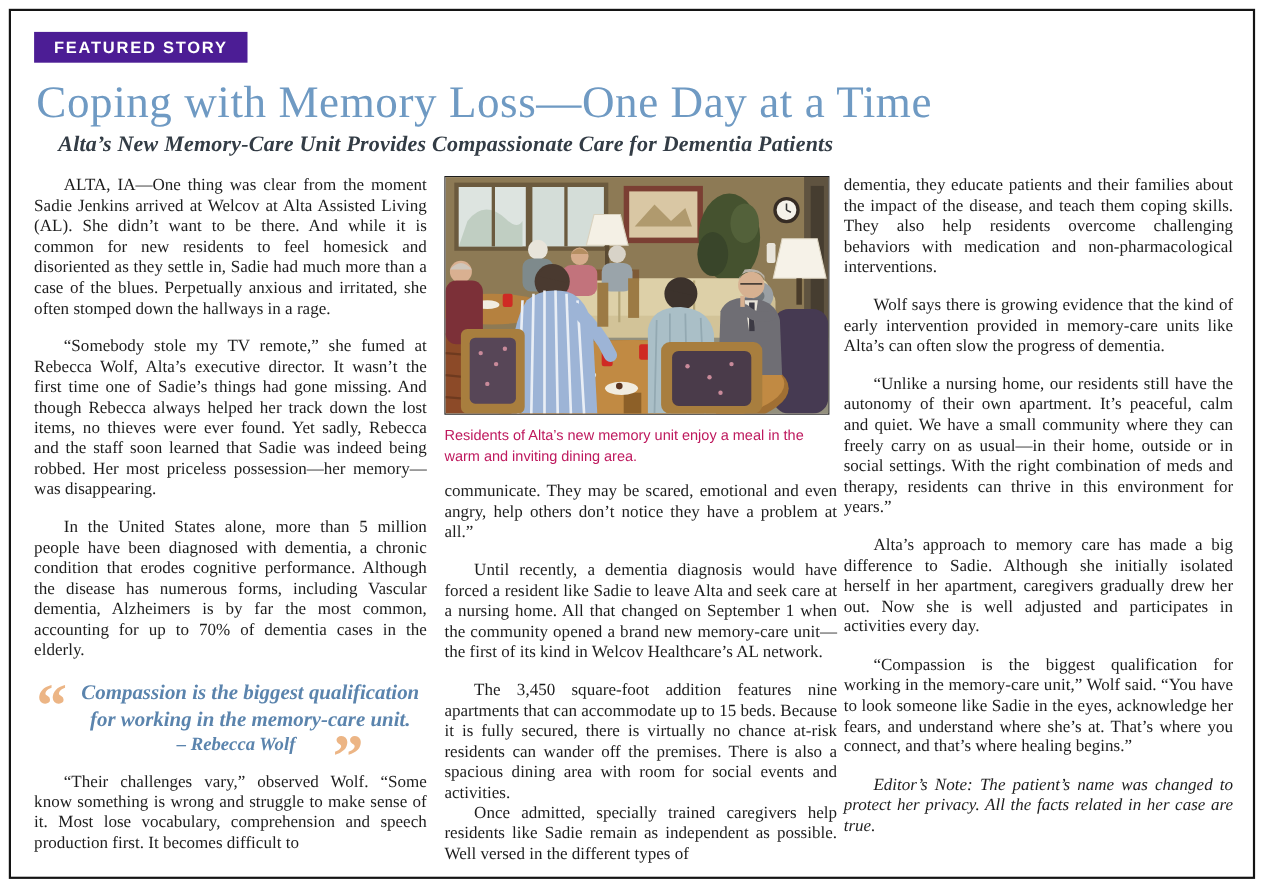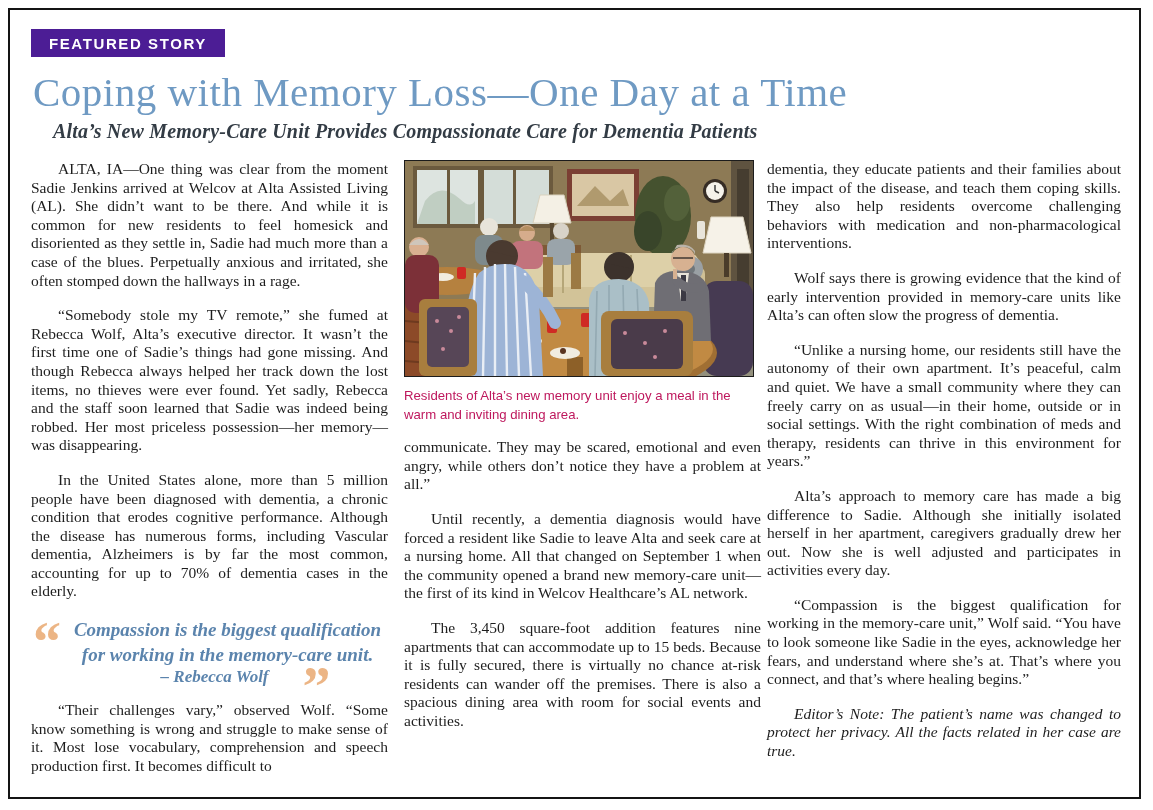--- a/index.html
+++ b/index.html
@@ -223,23 +223,24 @@
         <circle cx="260" cy="170" r="2" fill="#c98a9a"></circle>
           <circle cx="250" cy="196" r="2" fill="#c98a9a"></circle>
       </g>
       <g>
         <rect x="138" y="96" width="10" height="40" fill="#9c7a44"></rect>
         <rect x="166" y="92" width="10" height="36" fill="#9c7a44"></rect>
       </g>
     </svg>
     <figcaption>Residents of Alta’s new memory unit enjoy a meal in the warm and inviting dining area.</figcaption>
   </figure>
-  <p>communicate. They may be scared, emotional and even angry, while others don’t notice they have a problem at all.”</p>
+  <p>communicate. They may be scared, emotional and even angry, help others don’t notice they have a problem at all.”</p>
   <p class="indent">Until recently, a dementia diagnosis would have forced a resident like Sadie to leave Alta and seek care at a nursing home. All that changed on September 1 when the community opened a brand new memory-care unit—the first of its kind in Welcov Healthcare’s AL network.</p>
   <p class="indent flush">The 3,450 square-foot addition features nine apartments that can accommodate up to 15 beds. Because it is fully secured, there is virtually no chance at-risk residents can wander off the premises. There is also a spacious dining area with room for social events and activities.</p>
+  <p class="indent">Once admitted, specially trained caregivers help residents like Sadie remain as independent as possible. Well versed in the different types of</p>
 </div>
 
 <div class="col col3">
   <p>dementia, they educate patients and their families about the impact of the disease, and teach them coping skills. They also help residents overcome challenging behaviors with medication and non-pharmacological interventions.</p>
   <p class="indent">Wolf says there is growing evidence that the kind of early intervention provided in memory-care units like Alta’s can often slow the progress of dementia.</p>
   <p class="indent">“Unlike a nursing home, our residents still have the autonomy of their own apartment. It’s peaceful, calm and quiet. We have a small community where they can freely carry on as usual—in their home, outside or in social settings. With the right combination of meds and therapy, residents can thrive in this environment for years.”</p>
   <p class="indent">Alta’s approach to memory care has made a big difference to Sadie. Although she initially isolated herself in her apartment, caregivers gradually drew her out. Now she is well adjusted and participates in activities every day.</p>
   <p class="indent">“Compassion is the biggest qualification for working in the memory-care unit,” Wolf said. “You have to look someone like Sadie in the eyes, acknowledge her fears, and understand where she’s at. That’s where you connect, and that’s where healing begins.”</p>
   <p class="indent note">Editor’s Note: The patient’s name was changed to protect her privacy. All the facts related in her case are true.</p>
 </div>

